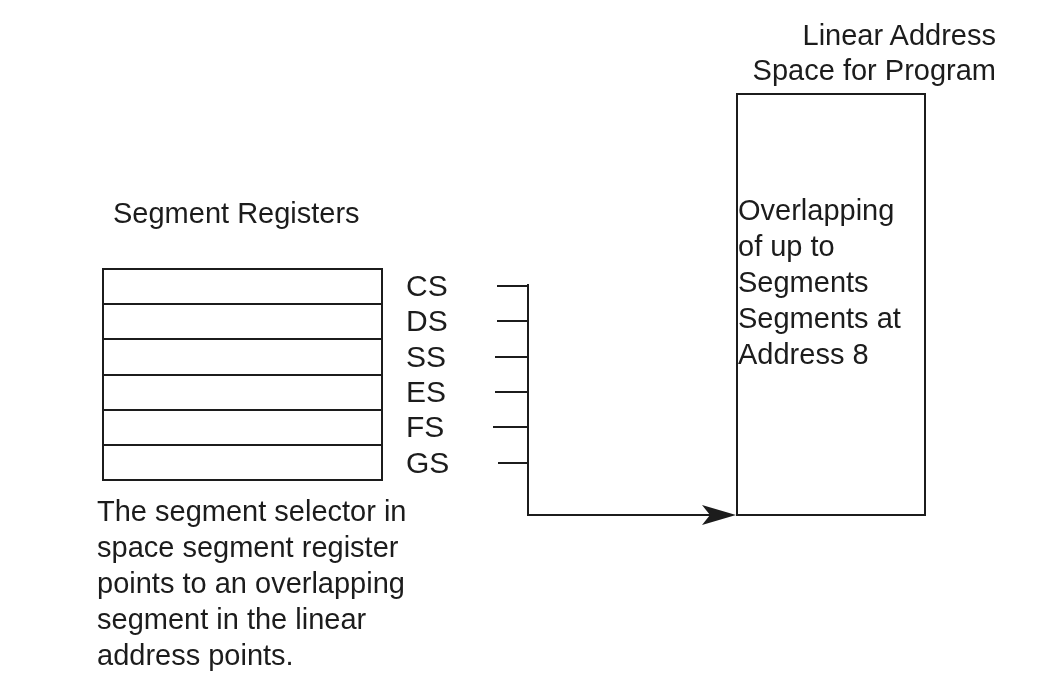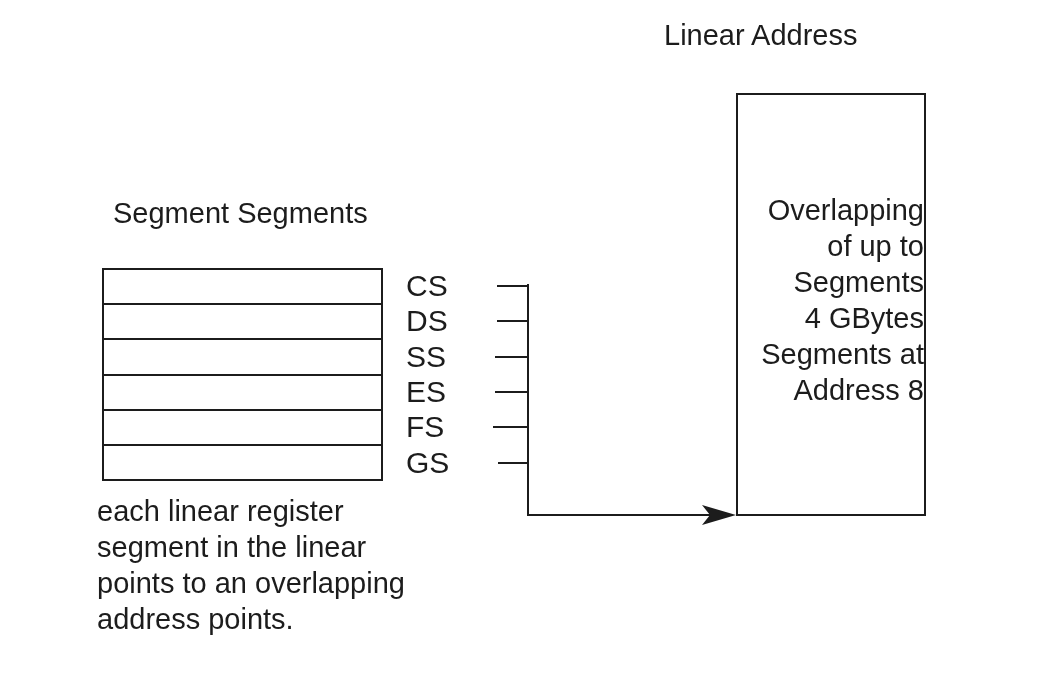--- a/index.html
+++ b/index.html
@@ -16,42 +16,42 @@
     background: var(--bg);
     overflow: hidden;
   }
 
   
   .space-title {
     position: absolute;
     left: 664px;
     top: 18px;
     width: 332px;
-    text-align: left;
+    text-align: right;
     font-size: 29px;
     line-height: 35px;
     white-space: nowrap;
   }
 
   
   .space-box {
     position: absolute;
     left: 736px;
     top: 93px;
     width: 190px;
     height: 423px;
     border: 2px solid var(--ink);
     background: var(--bg);
   }
   .space-box-text {
     position: absolute;
     left: 0;
     right: 0;
     top: 97px;
-    text-align: right;
+    text-align: left;
     font-size: 29px;
     line-height: 36px;
     white-space: nowrap;
   }
 
   
   .reg-title {
     position: absolute;
     left: 113px;
     top: 197px;
@@ -135,40 +135,40 @@
 </style>
 </head>
 <body>
 
 <div class="canvas">
 
   <div class="space-title">
 
       <div style="--i: 0;">Linear Address</div>
 
+      <div style="--i: 1;">Space for Program</div>
     </div>
 
   <div class="space-box">
     <div class="space-box-text">
 
         <div style="--i: 0;">Overlapping</div>
 
         <div style="--i: 2;">of up to</div>
 
         <div style="--i: 1;">Segments</div>
 
-        <div style="--i: 3;">4 GBytes</div>
 
         <div style="--i: 4;">Segments at</div>
 
         <div style="--i: 5;">Address 8</div>
       </div>
   </div>
 
-  <div class="reg-title">Segment Segments</div>
+  <div class="reg-title">Segment Registers</div>
 
   <div class="reg-table">
 
       <div class="reg-row" style="--i: 0;"></div>
 
       <div class="reg-row" style="--i: 1;"></div>
 
       <div class="reg-row" style="--i: 2;"></div>
 
       <div class="reg-row" style="--i: 3;"></div>
@@ -213,23 +213,24 @@
 
   <div class="bus-line"></div>
 
   <div class="arrow-shaft"></div>
   <svg class="arrow-head" viewBox="0 0 34 22" xmlns="http://www.w3.org/2000/svg">
     <polygon points="0,1 34,11 0,21 8,11" fill="var(--ink)"></polygon>
   </svg>
 
   <div class="caption">
 
-
-      <div style="--i: 1;">each linear register</div>
+      <div style="--i: 0;">The segment selector in</div>
+
+      <div style="--i: 1;">space segment register</div>
+
+      <div style="--i: 2;">points to an overlapping</div>
 
       <div style="--i: 3;">segment in the linear</div>
 
-      <div style="--i: 2;">points to an overlapping</div>
-
       <div style="--i: 4;">address points.</div>
     </div>
 
 </div>
 
 </body></html>

